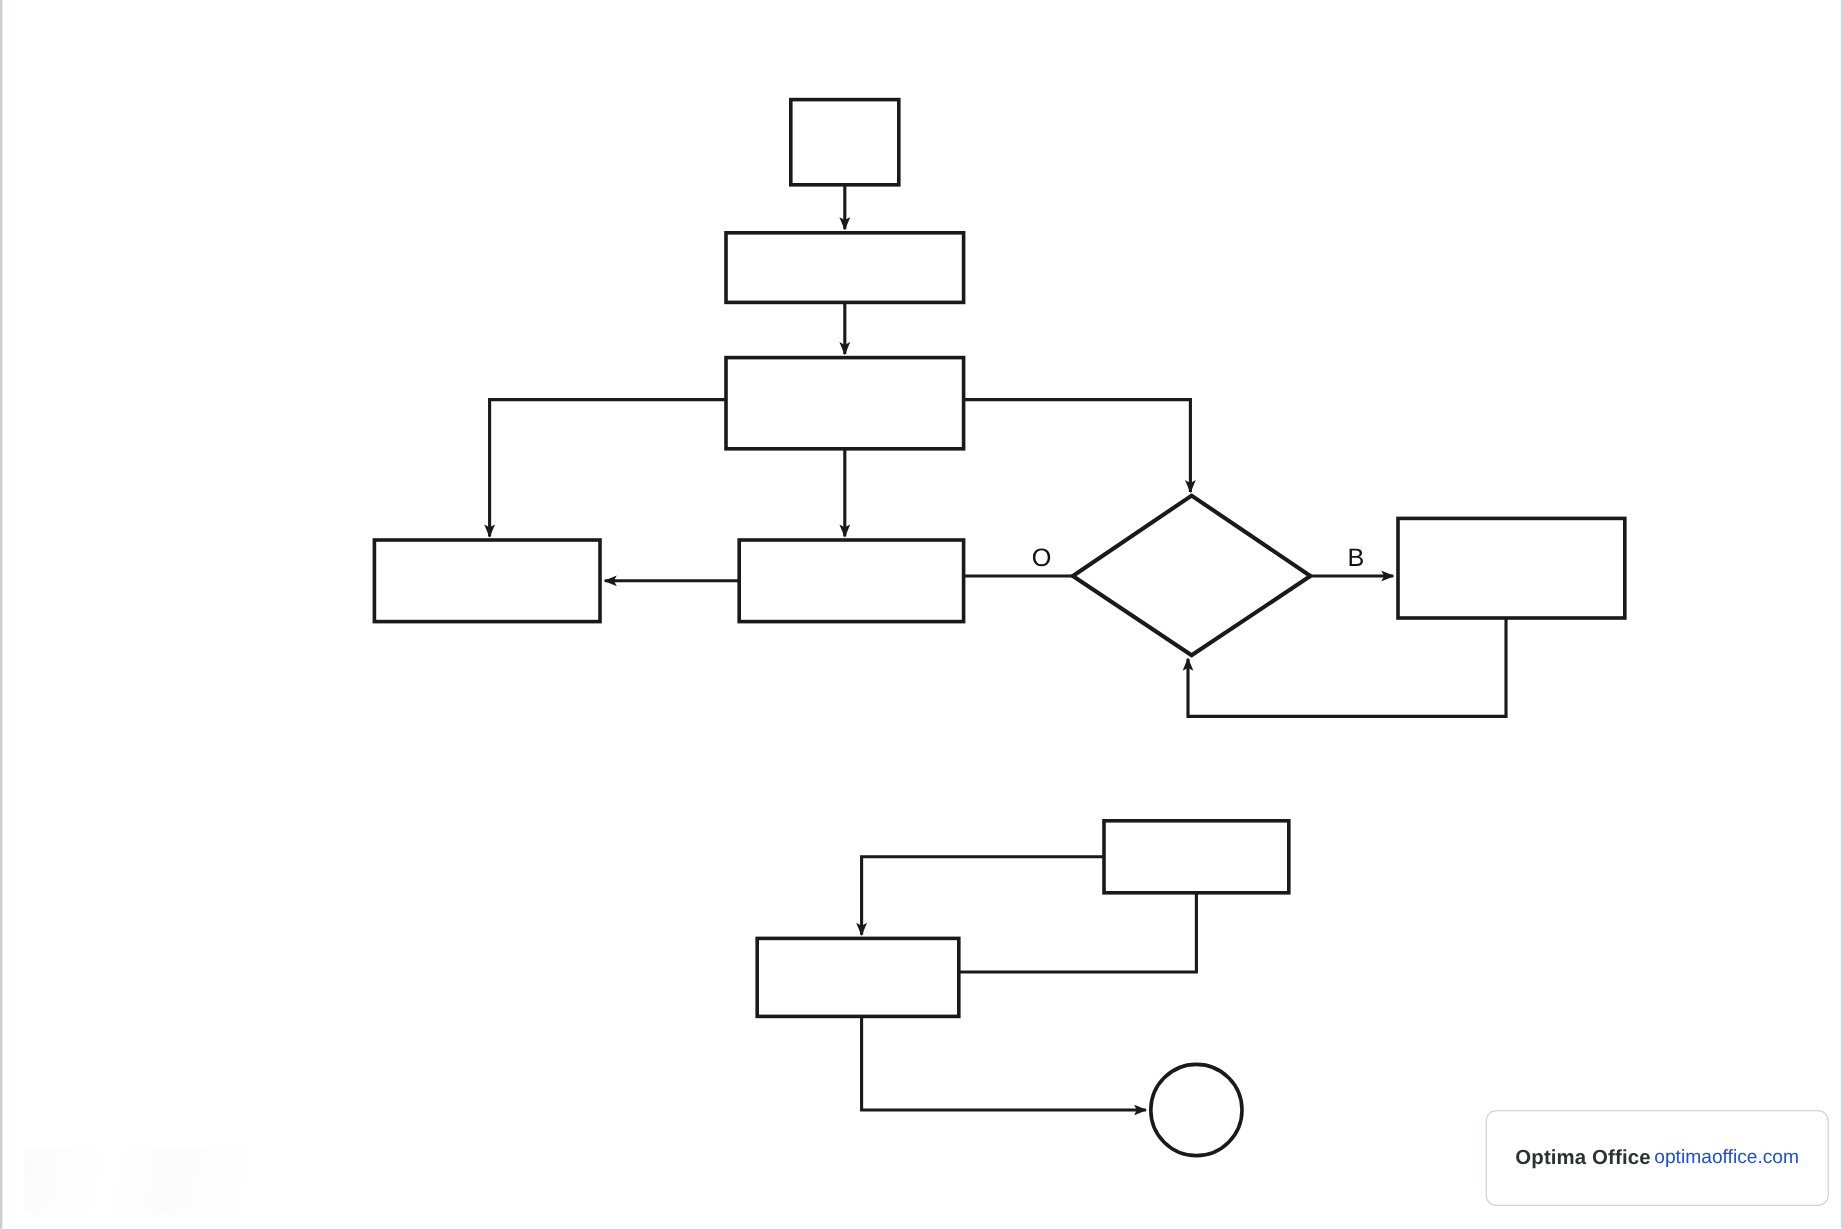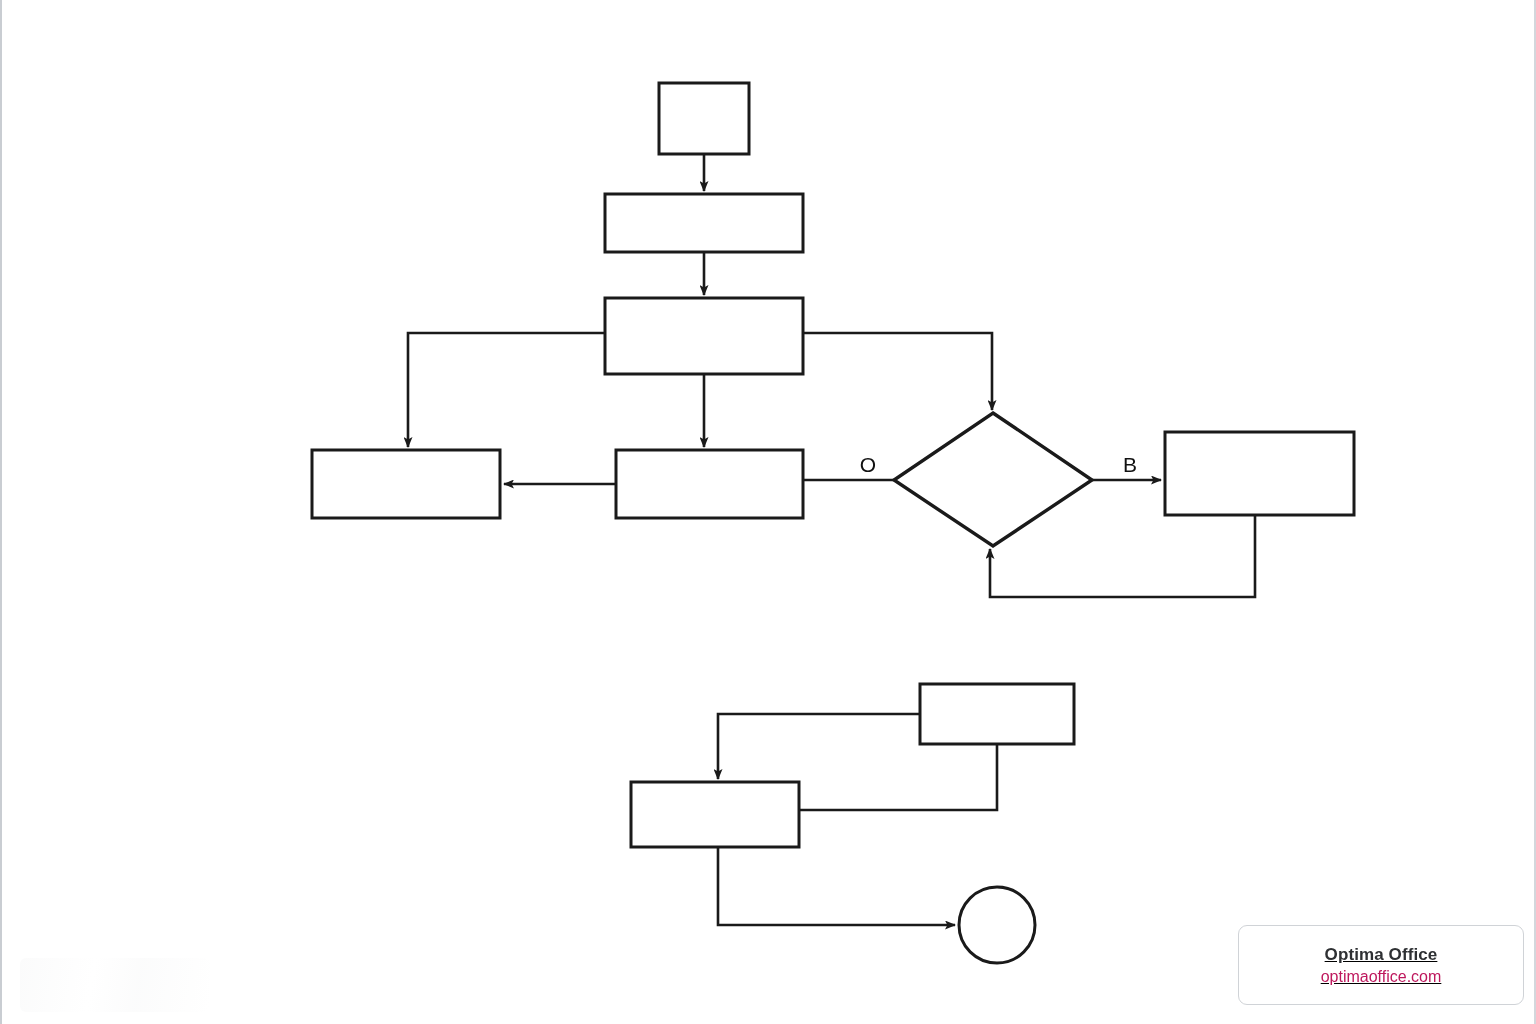--- a/index.html
+++ b/index.html
@@ -64,38 +64,37 @@
     position: absolute;
     left: 1236px;
     top: 925px;
     width: 286px;
     height: 80px;
     box-sizing: border-box;
     background: #ffffff;
     border: 1.5px solid #d0d3d7;
     border-radius: 9px;
     display: flex;
-    flex-direction: column;
+    flex-direction: row;
     align-items: center;
     justify-content: center;
     gap: 3px;
-    text-decoration: underline;
   }
   #watermark .wm-title {
     font-family: "Liberation Sans", sans-serif;
     font-size: 17px;
     font-weight: bold;
     color: #2e3033;
     letter-spacing: 0.1px;
   }
   #watermark .wm-url {
     font-family: "Liberation Sans", sans-serif;
     font-size: 16px;
     font-weight: normal;
-    color: #be185d;
+    color: #1d4ed8;
   }
   
   #ghost-mark {
     position: absolute;
     left: 18px;
     top: 958px;
     width: 190px;
     height: 54px;
     opacity: 0.035;
     background: linear-gradient(100deg, #8a8f96 0%, #ffffff 38%, #9aa0a6 62%, #ffffff 100%);

